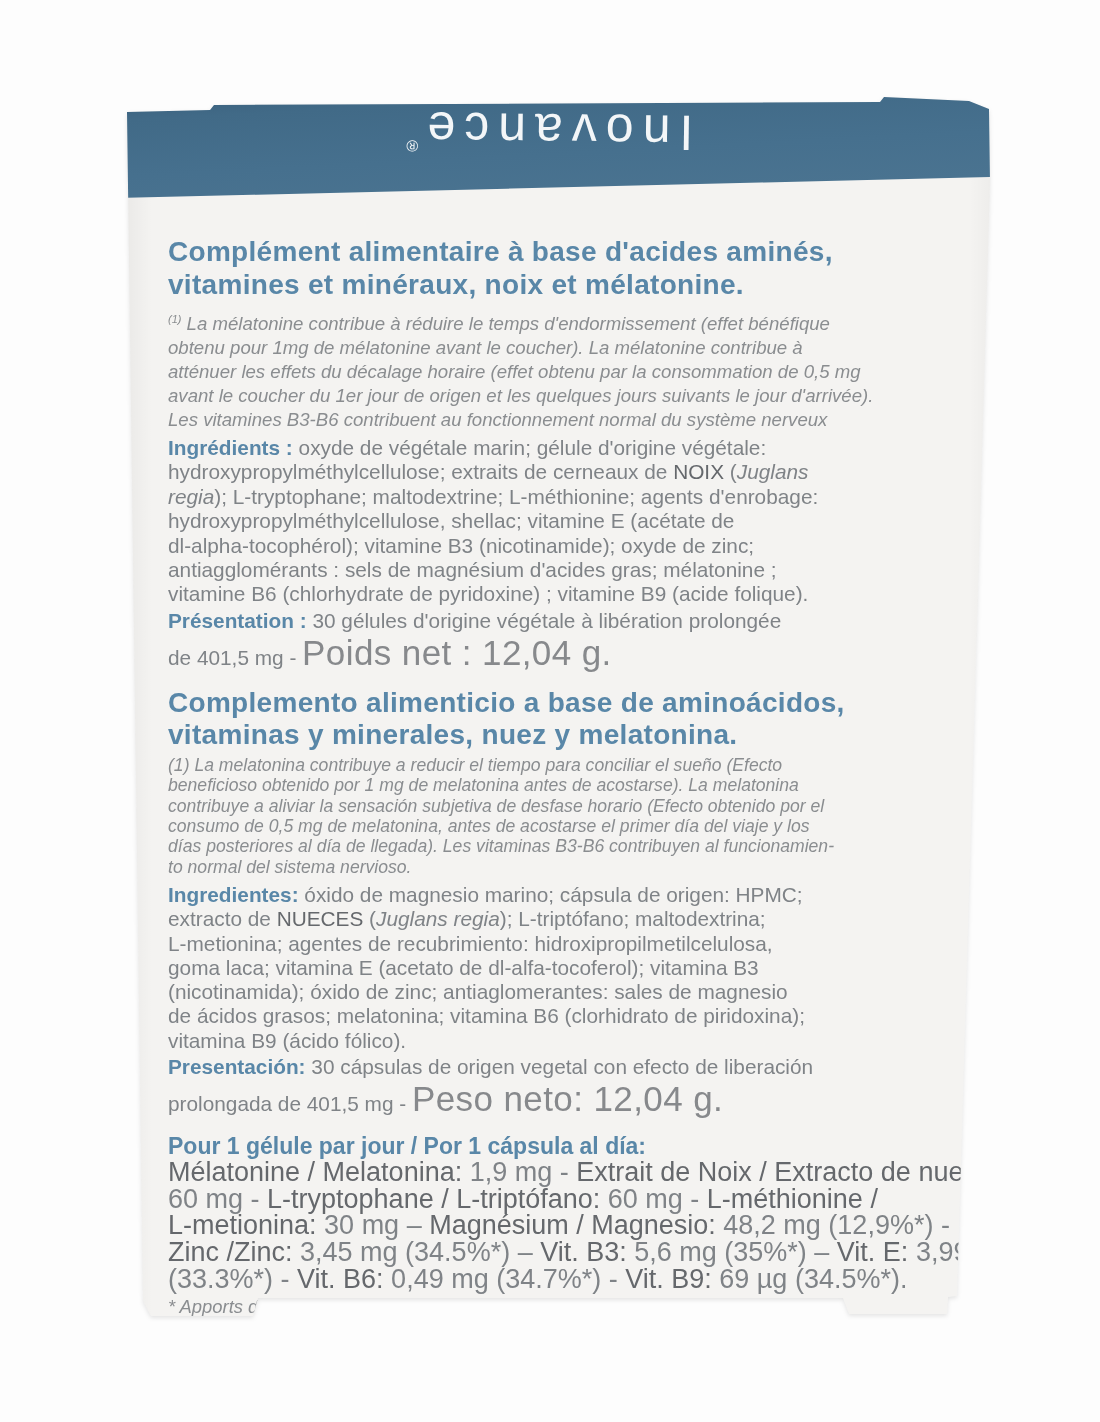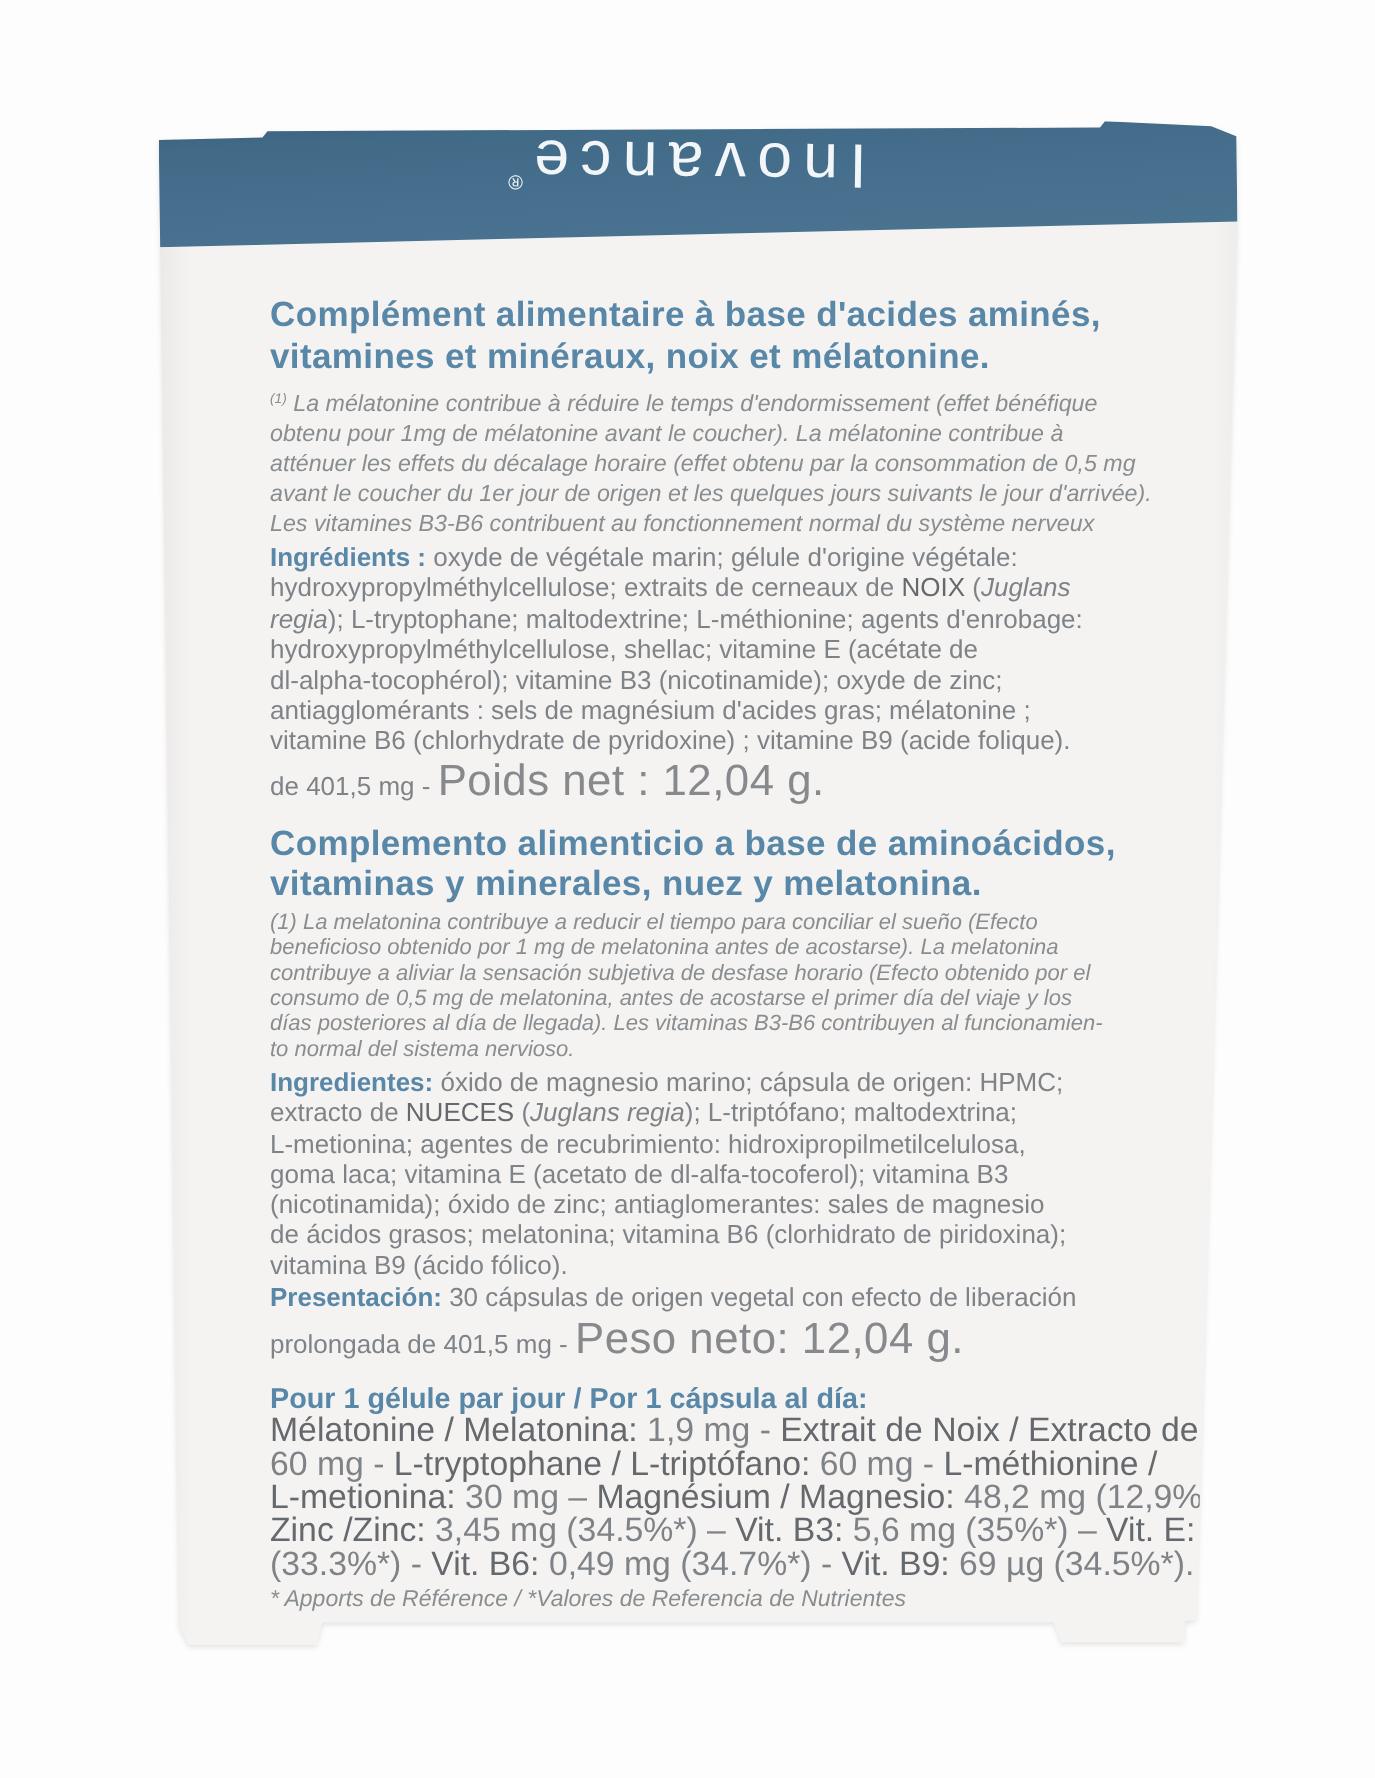--- a/index.html
+++ b/index.html
@@ -43,21 +43,21 @@
     color:var(--brand-ink,#f3f6f8);
     font-size:50px;letter-spacing:9px;font-weight:500;
     line-height:1.1;white-space:nowrap;
   }
   .brand sup{font-size:16px;letter-spacing:0;vertical-align:28px;}
   .label{
     position:absolute;left:50px;top:140px;width:772px;
     color:var(--ink,#7f8387);
   }
   .sec{margin:0;}
-  .line{white-space:nowrap;margin-left:48px;}
+  .line{white-space:nowrap;}
   .sec-title{
     font-size:28px;line-height:33px;font-weight:700;
     color:var(--accent,#5987a8);letter-spacing:.3px;margin:0 0 6px;
   }
   .sec-title-es{line-height:32px;margin:0 0 4px;}
   .sec-note{
     font-style:italic;font-size:18.6px;line-height:24px;
     color:var(--ink-soft,#8a8d90);margin:0 0 4px;
   }
   .sec-note-es{font-size:17.6px;line-height:20.4px;margin:0 0 6px;}
@@ -104,20 +104,21 @@
         <div class="sec sec-body">
           <div class="line"><span class="st-blue">Ingrédients :</span><span class="st-plain"> oxyde de végétale marin;  gélule d'origine végétale:</span></div>
           <div class="line"><span class="st-plain">hydroxypropylméthylcellulose; extraits de cerneaux de </span><span class="st-bold">NOIX</span><span class="st-plain"> (</span><span class="st-italic">Juglans</span></div>
           <div class="line"><span class="st-italic">regia</span><span class="st-plain">); L-tryptophane; maltodextrine; L-méthionine; agents d'enrobage:</span></div>
           <div class="line"><span class="st-plain">hydroxypropylméthylcellulose, shellac; vitamine E (acétate de</span></div>
           <div class="line"><span class="st-plain">dl-alpha-tocophérol); vitamine B3 (nicotinamide); oxyde de zinc;</span></div>
           <div class="line"><span class="st-plain">antiagglomérants : sels de magnésium d'acides gras;  mélatonine ;</span></div>
           <div class="line"><span class="st-plain">vitamine B6 (chlorhydrate de pyridoxine) ; vitamine B9 (acide folique).</span></div>
         </div>
         <div class="sec sec-pres">
+          <div class="line"><span class="st-blue">Présentation : </span><span class="st-plain">30 gélules d'origine végétale à libération prolongée</span></div>
           <div class="line"><span class="st-plain">de 401,5 mg - </span><span class="st-big">Poids net : 12,04 g.</span></div>
         </div>
         <div class="sec sec-title sec-title-es">
           <div class="line"><span class="st-plain">Complemento alimenticio a base de aminoácidos,</span></div>
           <div class="line"><span class="st-plain">vitaminas y minerales, nuez y melatonina.</span></div>
         </div>
         <div class="sec sec-note sec-note-es">
           <div class="line"><span class="st-plain">(1) La melatonina contribuye a reducir el tiempo para conciliar el sueño (Efecto</span></div>
           <div class="line"><span class="st-plain">beneficioso obtenido por 1 mg de melatonina antes de acostarse). La melatonina</span></div>
           <div class="line"><span class="st-plain">contribuye a aliviar la sensación subjetiva de desfase horario (Efecto obtenido por el</span></div>

